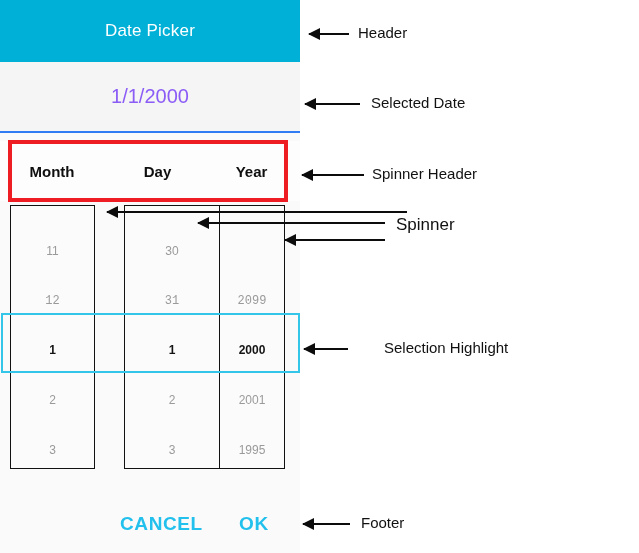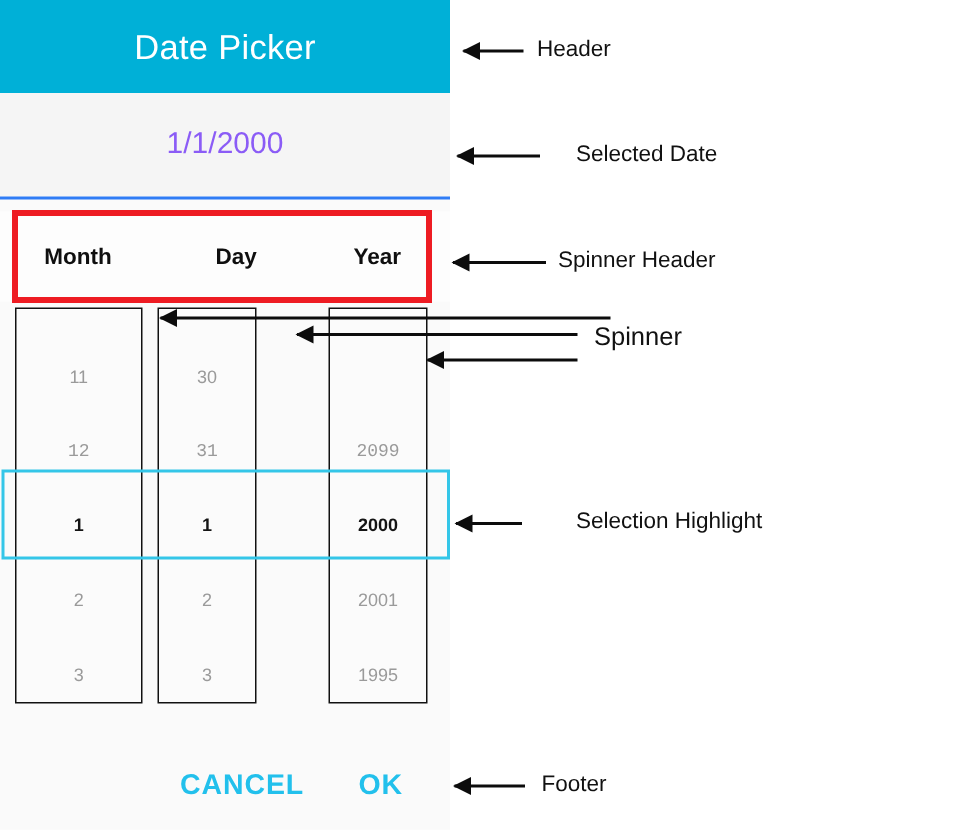--- a/index.html
+++ b/index.html
@@ -37,21 +37,21 @@
     left: 0; top: 0;
     width: 300px;
     height: 62px;
     background: #00b0d7;
     display: flex;
     align-items: center;
     justify-content: center;
   }
   .dp-header-title {
     color: #ffffff;
-    font-size: 23px;
+    font-size: 17px;
     font-weight: 400;
     letter-spacing: 0.2px;
   }
 
   .dp-selected-band {
     position: absolute;
     left: 0; top: 62px;
     width: 300px;
     height: 69px;
     background: #f5f5f5;
@@ -102,21 +102,21 @@
   
   .spinner-col {
     position: absolute;
     top: 205px;
     height: 264px;
     border: 1.5px solid #111111;
     background: #fbfbfb;
     box-sizing: border-box;
   }
   .col-month { left: 10px;  width: 85px; }
-  .col-day   { left: 105px; width: 66px; }
+  .col-day   { left: 124px; width: 96px; }
   .col-year  { left: 219px; width: 66px; }
 
   .spin-item {
     position: absolute;
     left: 0;
     width: 100%;
     height: 50px;
     display: flex;
     align-items: center;
     justify-content: center;
@@ -261,21 +261,21 @@
     </div>
   </div>
 
   <div class="spinner-header-outline"></div>
   <div class="selection-highlight"></div>
 
   <div class="annot-arrow" style="left:309px; top:33px; width:40px;"></div>
   <div class="annot-label" style="left:358px; top:24px;">Header</div>
 
   <div class="annot-arrow" style="left:305px; top:103px; width:55px;"></div>
-  <div class="annot-label" style="left:384px; top:94px;">Selected Date</div>
+  <div class="annot-label" style="left:371px; top:94px;">Selected Date</div>
 
   <div class="annot-arrow" style="left:302px; top:174px; width:62px;"></div>
   <div class="annot-label" style="left:372px; top:165px;">Spinner Header</div>
 
   <div class="annot-arrow" style="left:107px; top:211px; width:300px;"></div>
   <div class="annot-arrow" style="left:198px; top:222px; width:187px;"></div>
   <div class="annot-arrow" style="left:285px; top:239px; width:100px;"></div>
   <div class="annot-label" style="left:396px; top:215px; font-size:17px;">Spinner</div>
 
   <div class="annot-arrow" style="left:304px; top:348px; width:44px;"></div>

